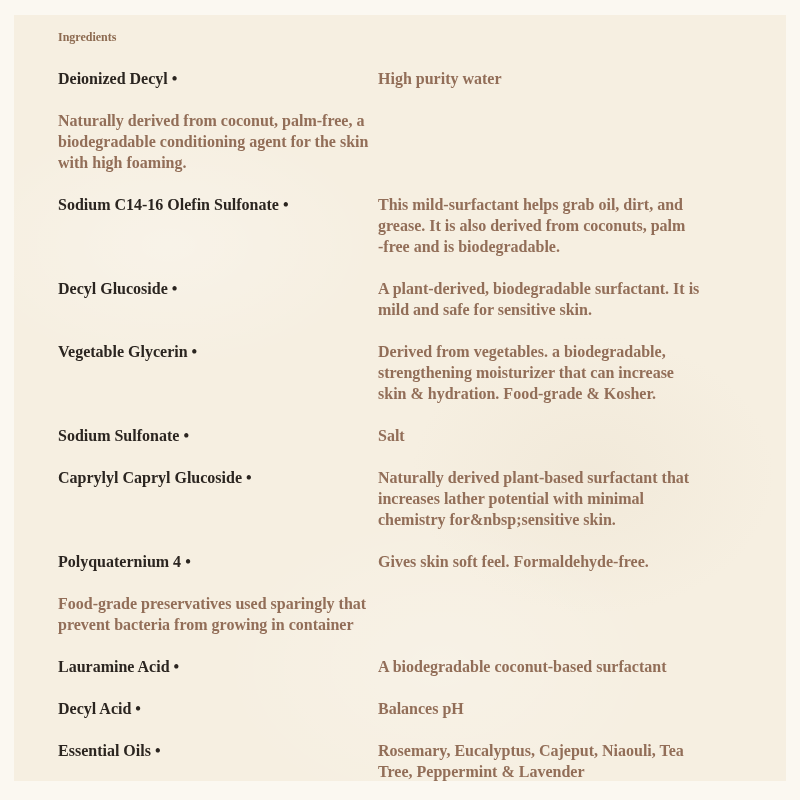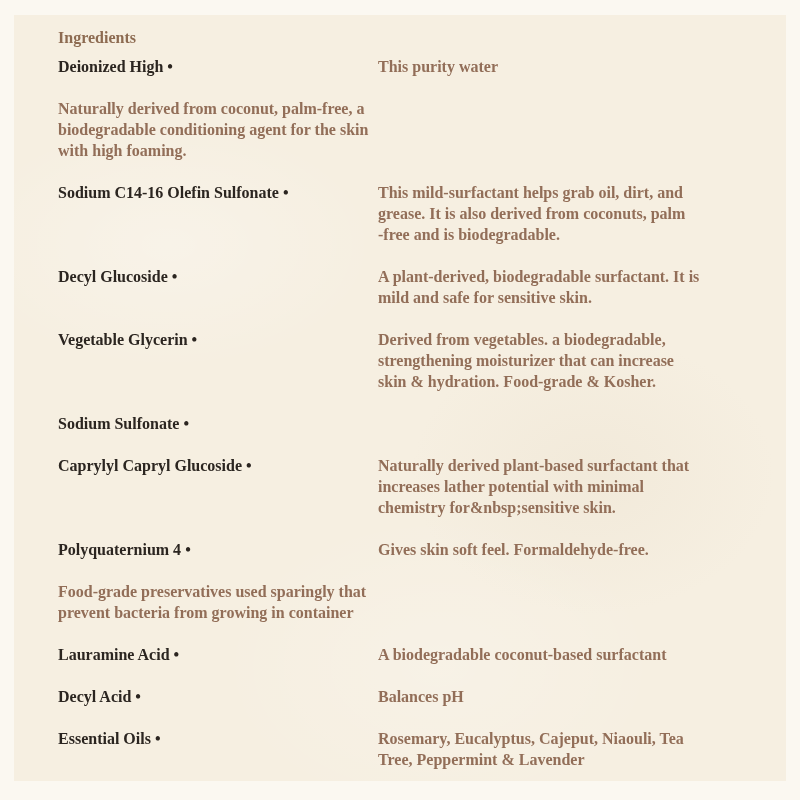--- a/index.html
+++ b/index.html
@@ -18,23 +18,23 @@
       radial-gradient(ellipse 320px 220px at 55% 85%, rgba(255,255,255,0.18), rgba(255,255,255,0) 70%),
       #f6efe1;
   }
   .content {
     position: absolute;
     left: 44px; top: 12px; right: 10px;
   }
   .heading {
     color: #8d6b51;
     font-weight: bold;
-    font-size: 16px;
+    font-size: 12px;
     line-height: 21px;
-    margin-bottom: 8px;
+    margin-bottom: 20px;
   }
   .row {
     display: flex;
     align-items: flex-start;
     margin-bottom: 21px;
   }
   .name-cell {
     width: 320px;
     flex: 0 0 320px;
     color: #2b2520;
@@ -59,23 +59,23 @@
 </style>
 </head>
 <body>
 
 <div class="paper">
   <div class="content">
     <div class="heading">Ingredients</div>
     <div id="rows">
   <div class="row">
     <div class="name-cell">
-      <span>Deionized High</span><span class="bullet">•</span>
+      <span>Deionized Decyl</span><span class="bullet">•</span>
     </div>
-    <div class="desc-cell">This purity water</div>
+    <div class="desc-cell">High purity water</div>
   </div>
 
   <div class="row">
     <div class="desc-cell">Naturally derived from coconut, palm-free, a
 biodegradable conditioning agent for the skin
 with high foaming.</div>
   </div>
 
   <div class="row">
     <div class="name-cell">
@@ -100,20 +100,21 @@
     </div>
     <div class="desc-cell">Derived from vegetables. a biodegradable,
 strengthening moisturizer that can increase
 skin &amp; hydration. Food-grade &amp; Kosher.</div>
   </div>
 
   <div class="row">
     <div class="name-cell">
       <span>Sodium Sulfonate</span><span class="bullet">•</span>
     </div>
+    <div class="desc-cell">Salt</div>
   </div>
 
   <div class="row">
     <div class="name-cell">
       <span>Caprylyl Capryl Glucoside</span><span class="bullet">•</span>
     </div>
     <div class="desc-cell">Naturally derived plant-based surfactant that
 increases lather potential with minimal
 chemistry for&amp;nbsp;sensitive skin.</div>
   </div>

